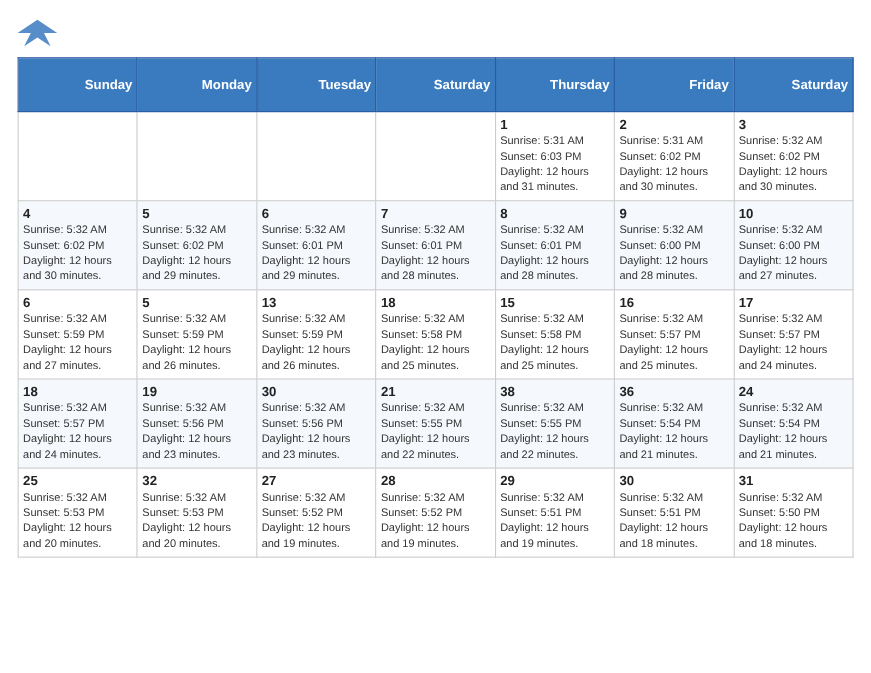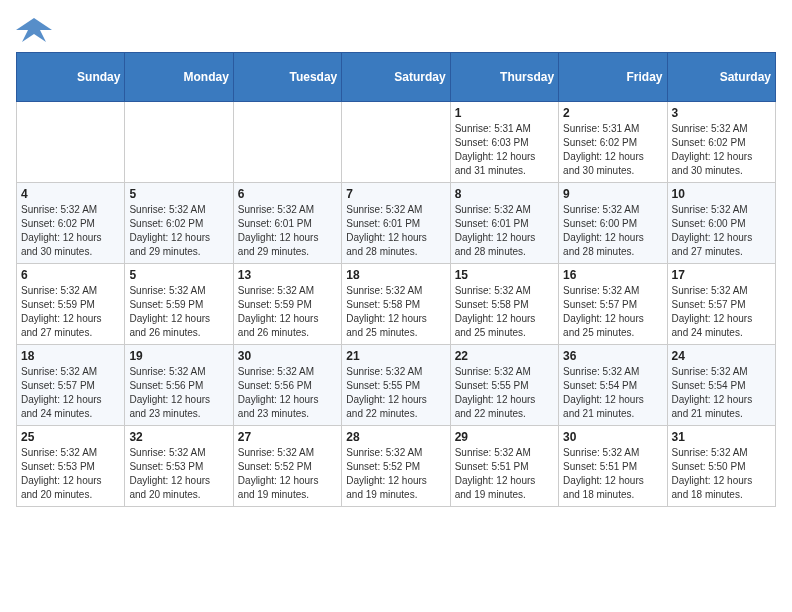--- a/index.html
+++ b/index.html
@@ -208,21 +208,21 @@
         </td>
         <td>
           <span class="day-num">30</span>
           <div class="day-info">Sunrise: 5:32 AM<br>Sunset: 5:56 PM<br>Daylight: 12 hours<br>and 23 minutes.</div>
         </td>
         <td>
           <span class="day-num">21</span>
           <div class="day-info">Sunrise: 5:32 AM<br>Sunset: 5:55 PM<br>Daylight: 12 hours<br>and 22 minutes.</div>
         </td>
         <td>
-          <span class="day-num">22</span>
+          <span class="day-num">38</span>
           <div class="day-info">Sunrise: 5:32 AM<br>Sunset: 5:55 PM<br>Daylight: 12 hours<br>and 22 minutes.</div>
         </td>
         <td>
           <span class="day-num">36</span>
           <div class="day-info">Sunrise: 5:32 AM<br>Sunset: 5:54 PM<br>Daylight: 12 hours<br>and 21 minutes.</div>
         </td>
         <td>
           <span class="day-num">24</span>
           <div class="day-info">Sunrise: 5:32 AM<br>Sunset: 5:54 PM<br>Daylight: 12 hours<br>and 21 minutes.</div>
         </td>

